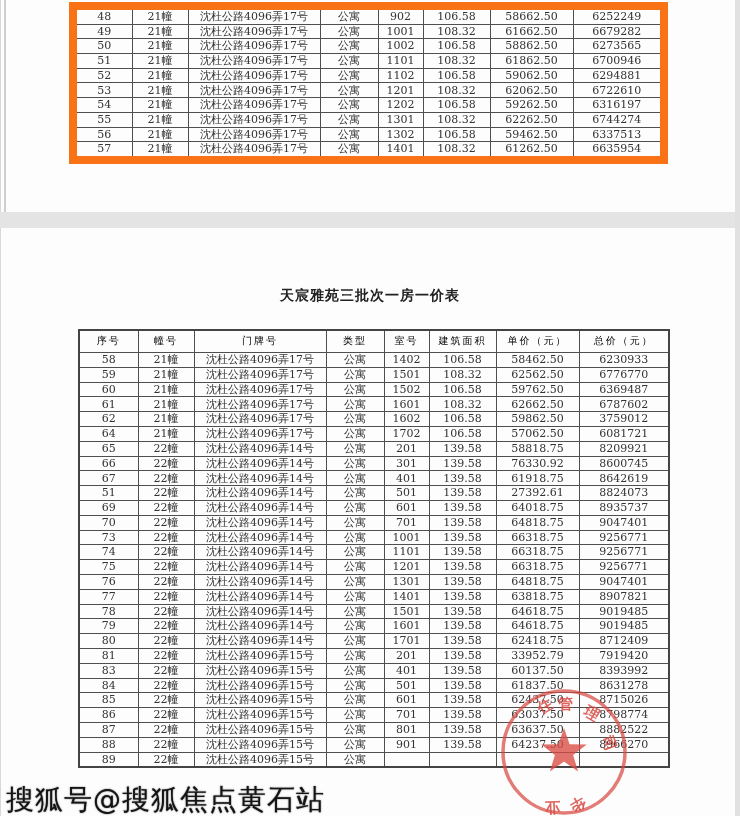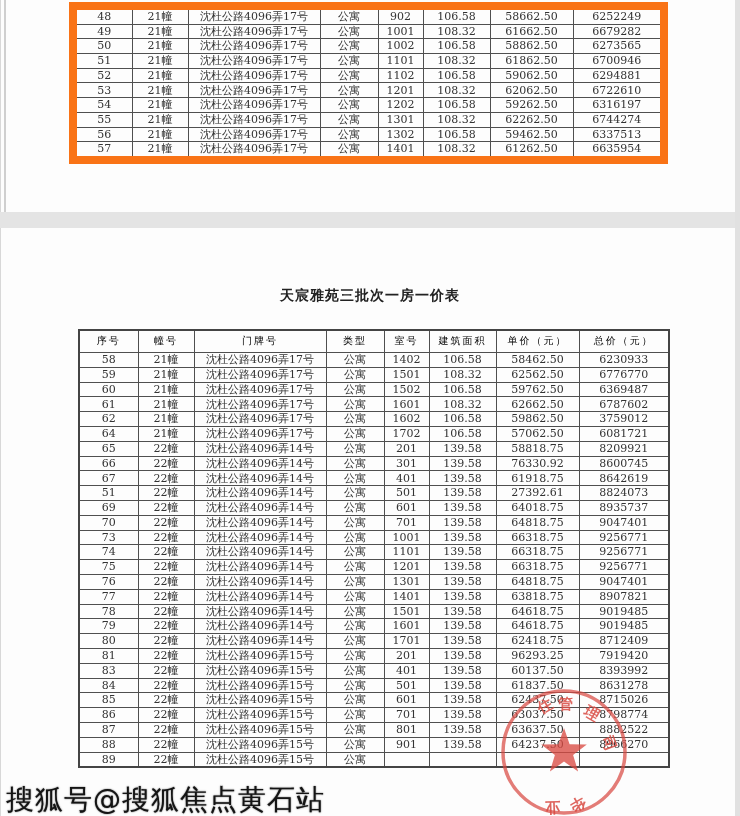--- a/index.html
+++ b/index.html
@@ -398,21 +398,21 @@
       <td>62418.75</td>
       <td>8712409</td>
     </tr>
       <tr>
       <td>81</td>
       <td>22幢</td>
       <td>沈杜公路4096弄15号</td>
       <td>公寓</td>
       <td>201</td>
       <td>139.58</td>
-      <td>96293.25</td>
+      <td>33952.79</td>
       <td>7919420</td>
     </tr>
       <tr>
       <td>83</td>
       <td>22幢</td>
       <td>沈杜公路4096弄15号</td>
       <td>公寓</td>
       <td>401</td>
       <td>139.58</td>
       <td>60137.50</td>

